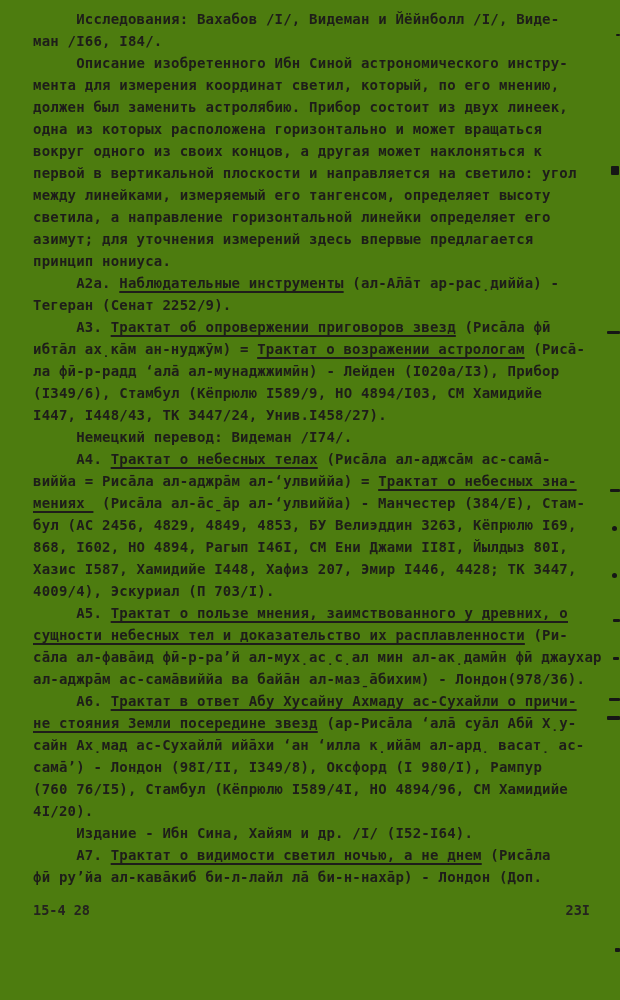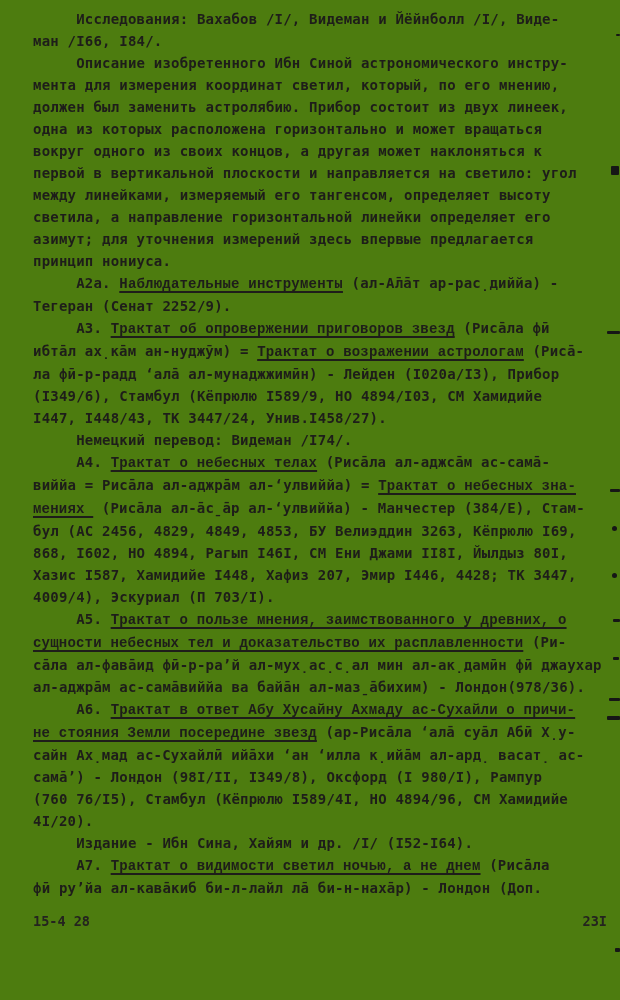--- a/index.html
+++ b/index.html
@@ -24,27 +24,26 @@
     color:#1e1d1a;
   }
   .line{
     white-space:pre;
     letter-spacing:0.2px;
   }
   .u{
     text-decoration:underline;
     text-decoration-thickness:1.5px;
     text-underline-offset:3px;
-    font-family:Liberation Mono, monospace;
   }
   .footer{
     display:flex;
     justify-content:space-between;
     align-items:flex-end;
-    padding:14px 13px 0 33px;
+    padding:14px 30px 0 33px;
     font-family:"DejaVu Sans Mono", monospace;
     font-weight:700;
     font-size:13.5px;
     color:#24231f;
   }
   .artifact{
     position:absolute;
     background:#161616;
     border-radius:1px;
   }

